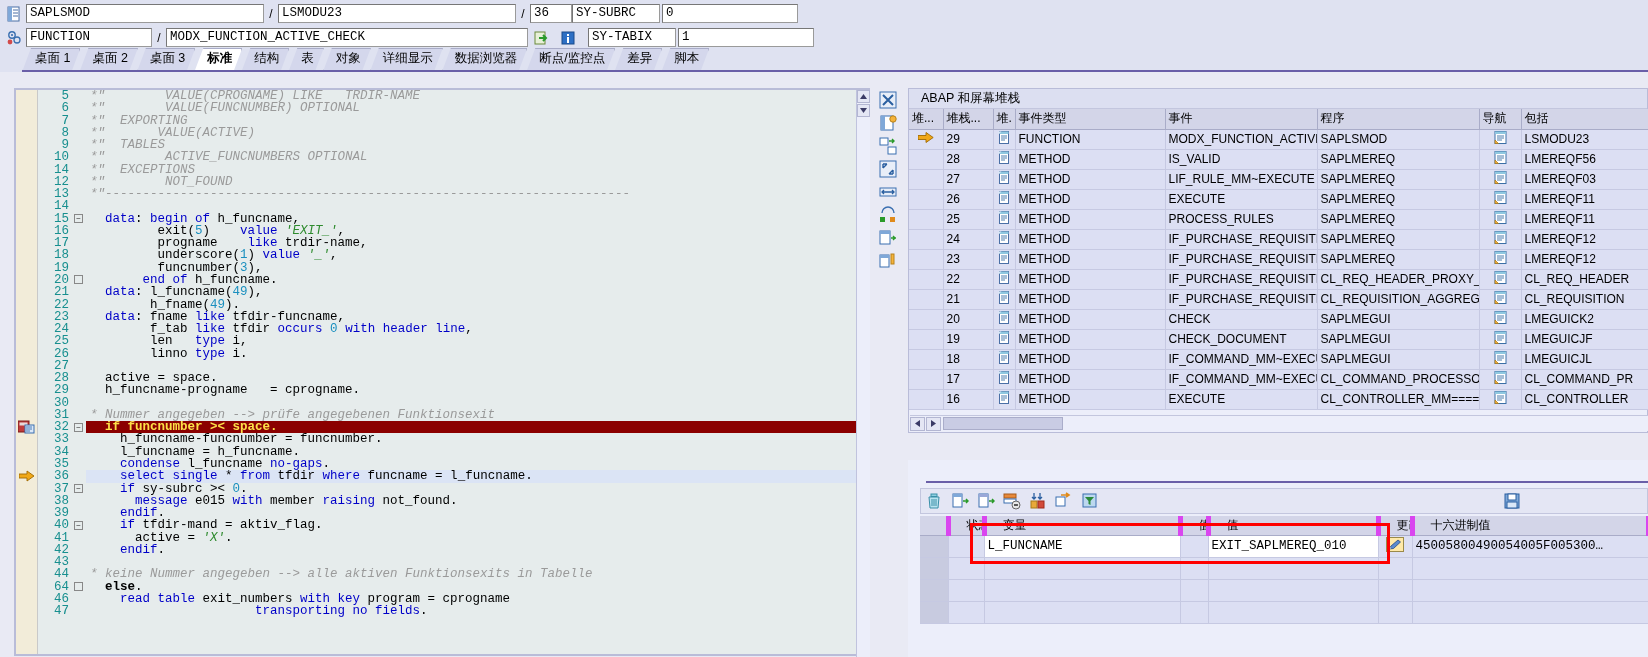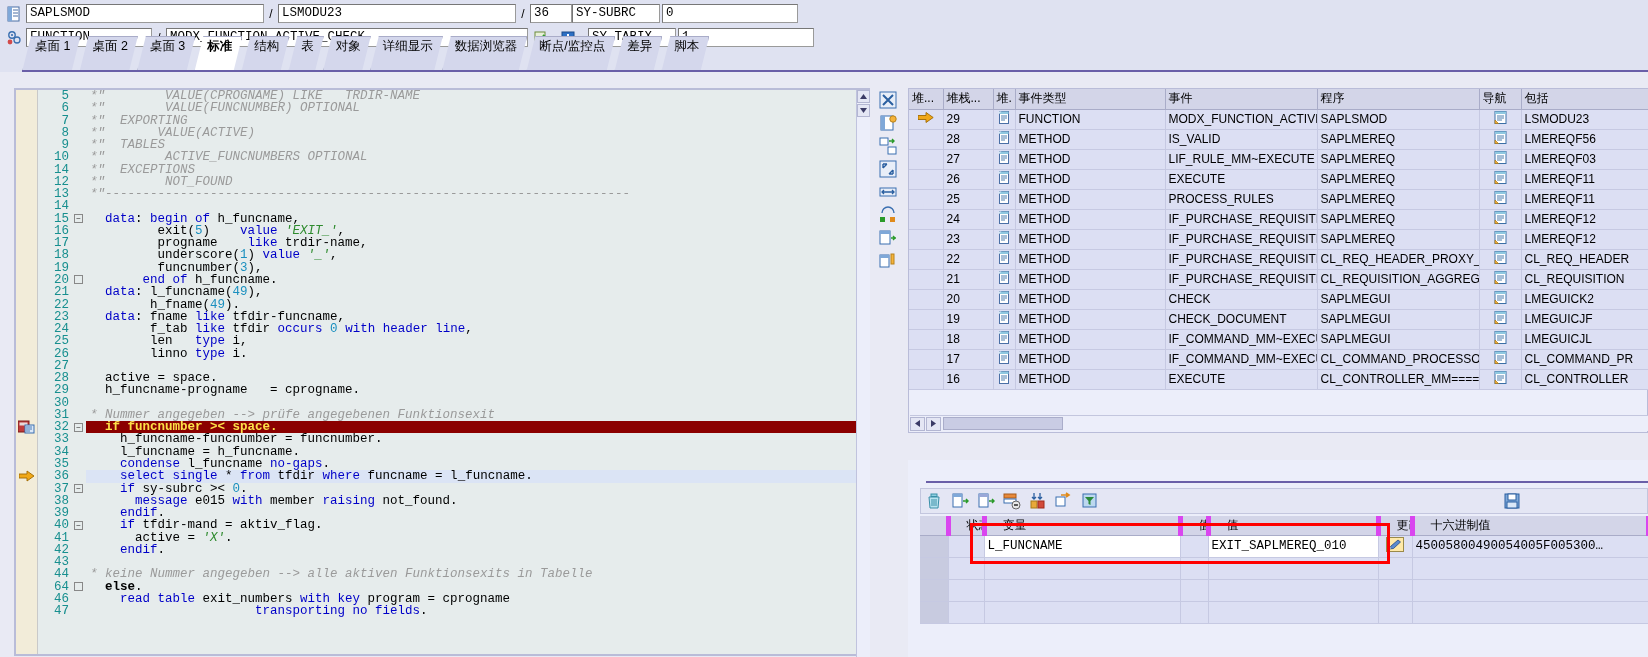--- a/index.html
+++ b/index.html
@@ -35,21 +35,21 @@
   }
   .slash { width: 14px; text-align: center; color: #000; font-size: 12px; flex: 0 0 auto; }
 
   
   .tabbar {
     position: absolute; left: 0; top: 48px; width: 1648px; height: 24px;
     background: #dfe2f1;
   }
   .tabs { display: flex; align-items: flex-end; height: 24px; padding-left: 22px; }
   .tab {
-    position: relative; height: 36px; line-height: 19px;
+    position: relative; height: 24px; line-height: 19px;
     padding: 0 9px 0 12px; margin-right: -1px;
     font-size: 12.5px; color: #000; white-space: nowrap;
     background: #d4d7ec;
     border: 1px solid #a9acc8; border-bottom: none;
     border-top-left-radius: 0; border-top-right-radius: 0;
     transform: skewX(0deg);
     clip-path: polygon(9px 0, 100% 0, calc(100% - 9px) 100%, 0 100%);
     margin-top: 36px;
   }
   .tab.active { background: #ffffff; font-weight: bold; }
@@ -388,20 +388,21 @@
     <div class="ti">
       <svg width="18" height="18" viewBox="0 0 18 18">
         <rect x="1" y="3" width="9" height="12" fill="#fff" stroke="#3a6fb0"></rect>
         <rect x="1" y="3" width="9" height="3" fill="#7fa8d8"></rect>
         <rect x="12" y="2" width="3" height="10" fill="#f5b33a" stroke="#b8821a"></rect>
       </svg>
     </div>
   </div>
 
   <div class="stackpanel">
+    <div class="panel-title">ABAP 和屏幕堆栈</div>
     <table class="tbl">
       <colgroup>
         <col style="width:34px">
           <col style="width:50px">
           <col style="width:22px">
         <col style="width:150px">
           <col style="width:152px">
           <col style="width:162px">
         <col style="width:42px">
           <col style="width:128px">

